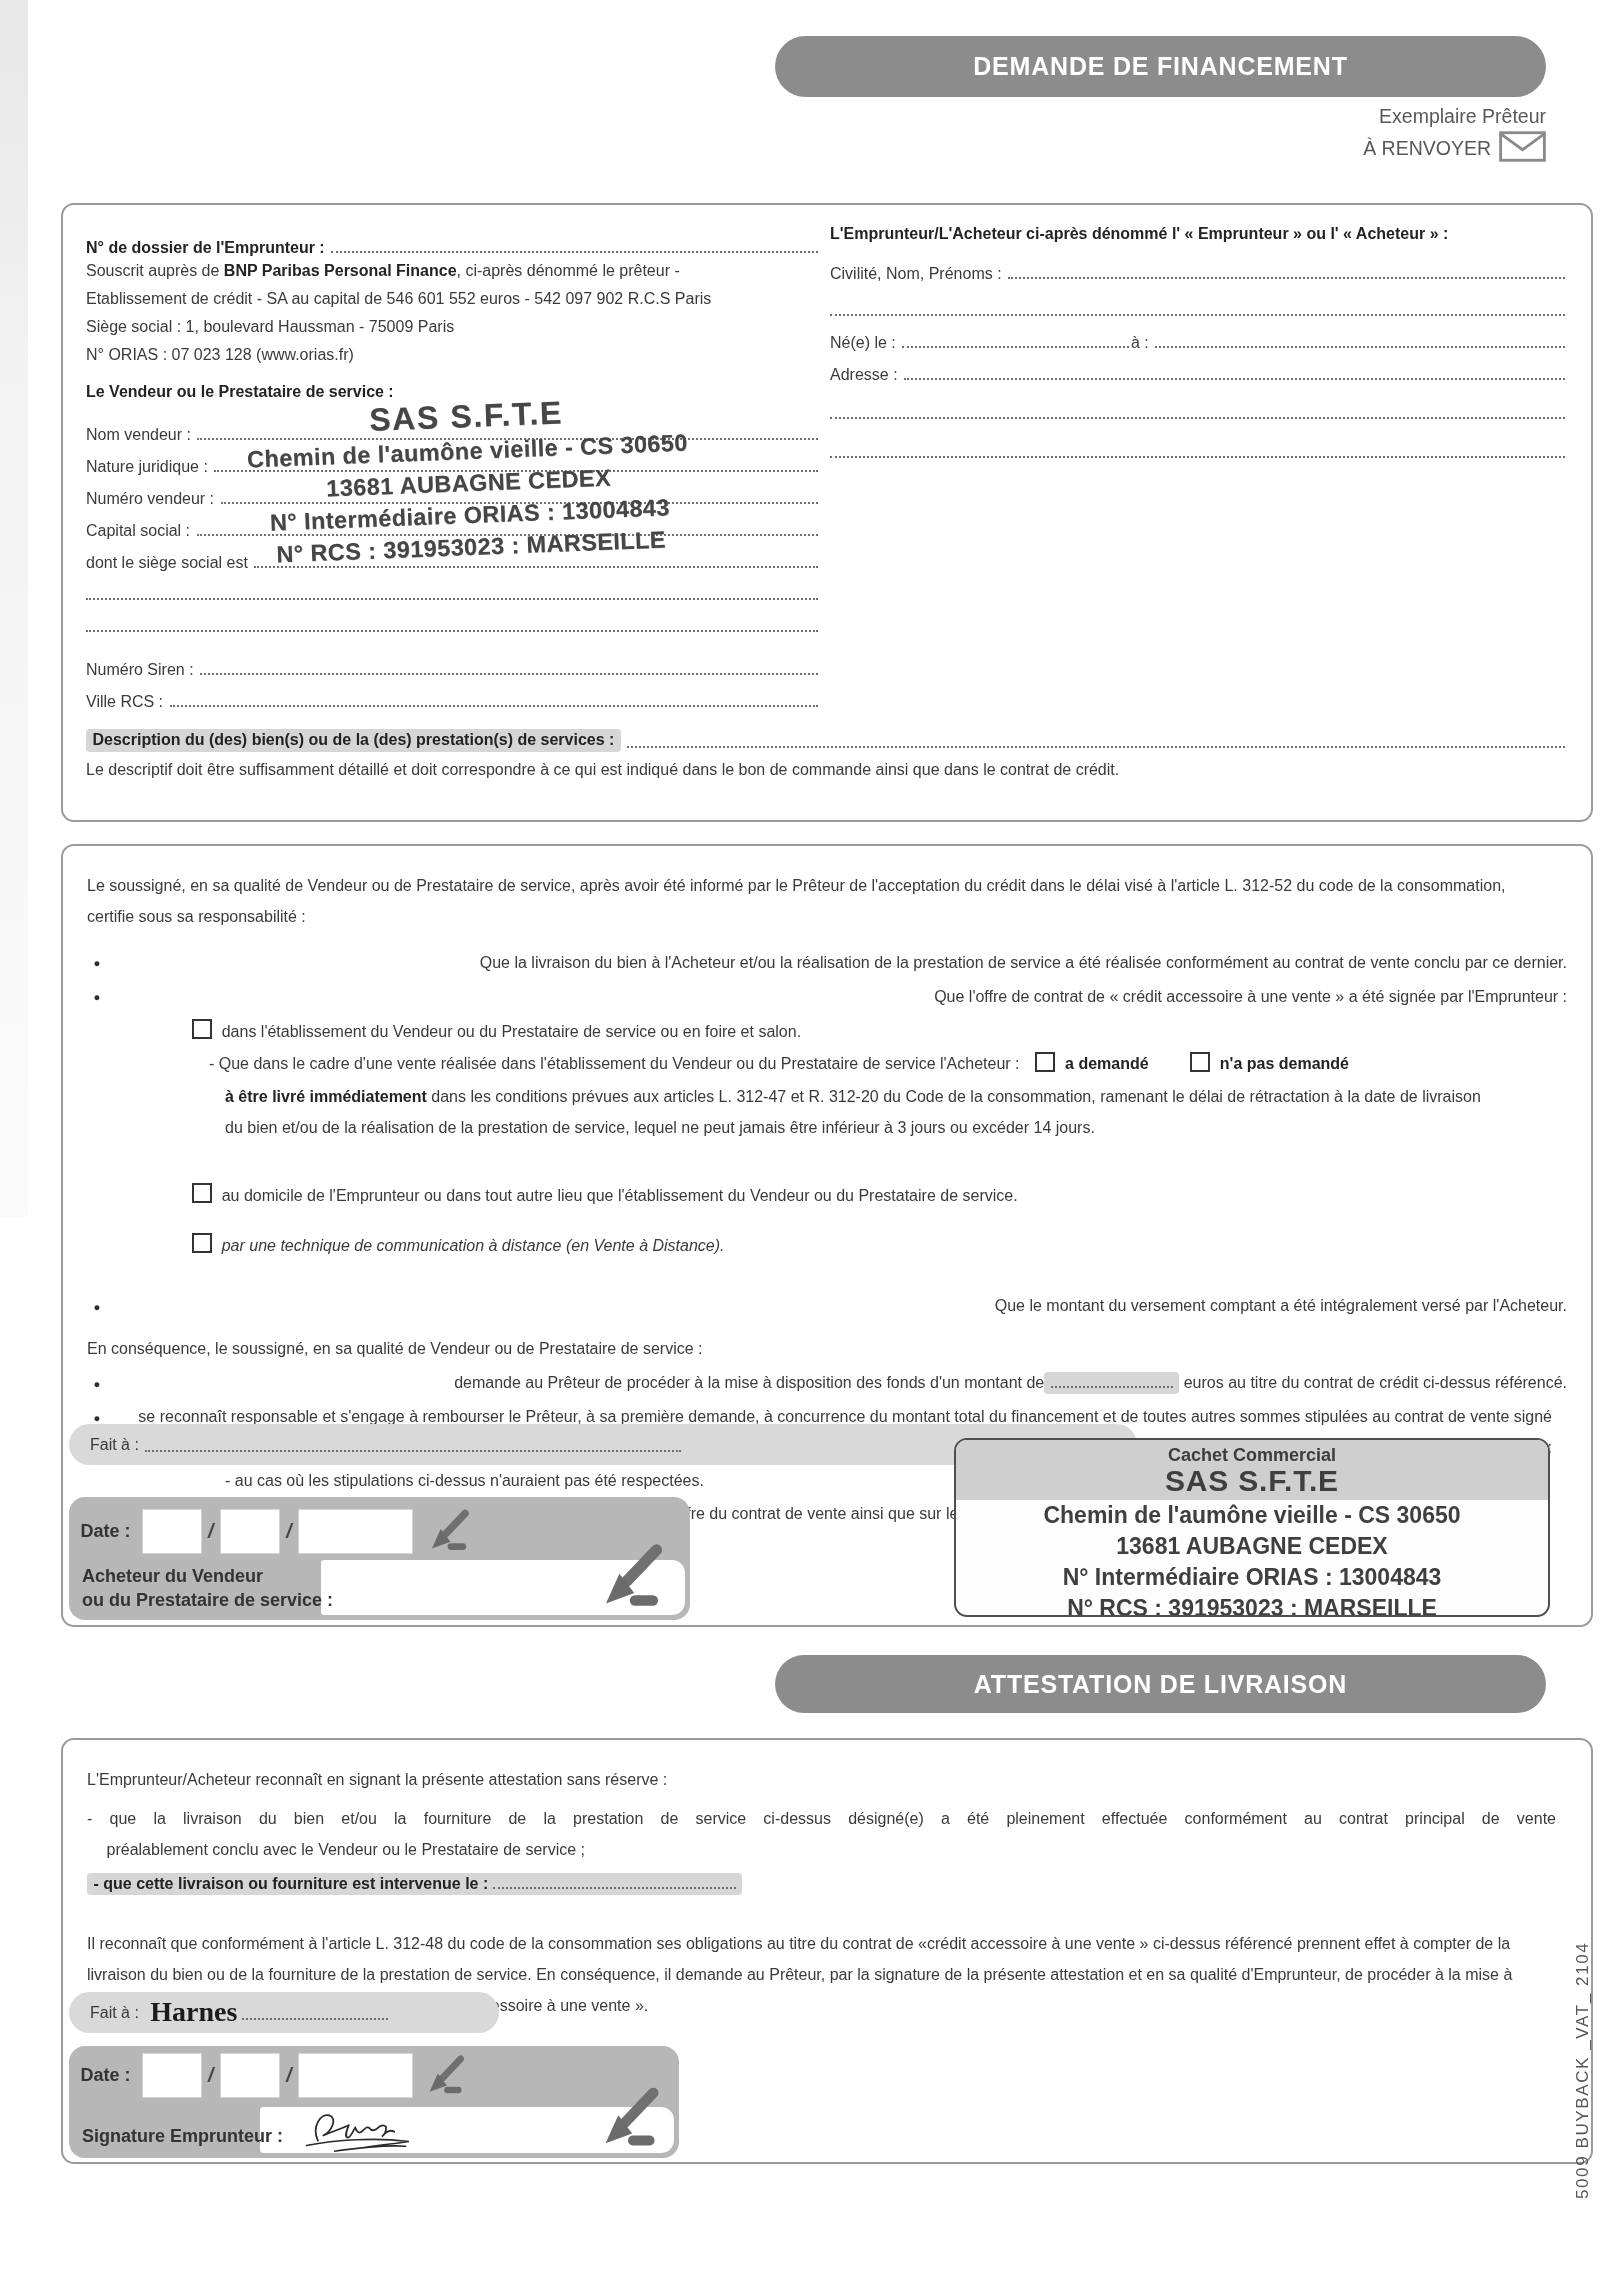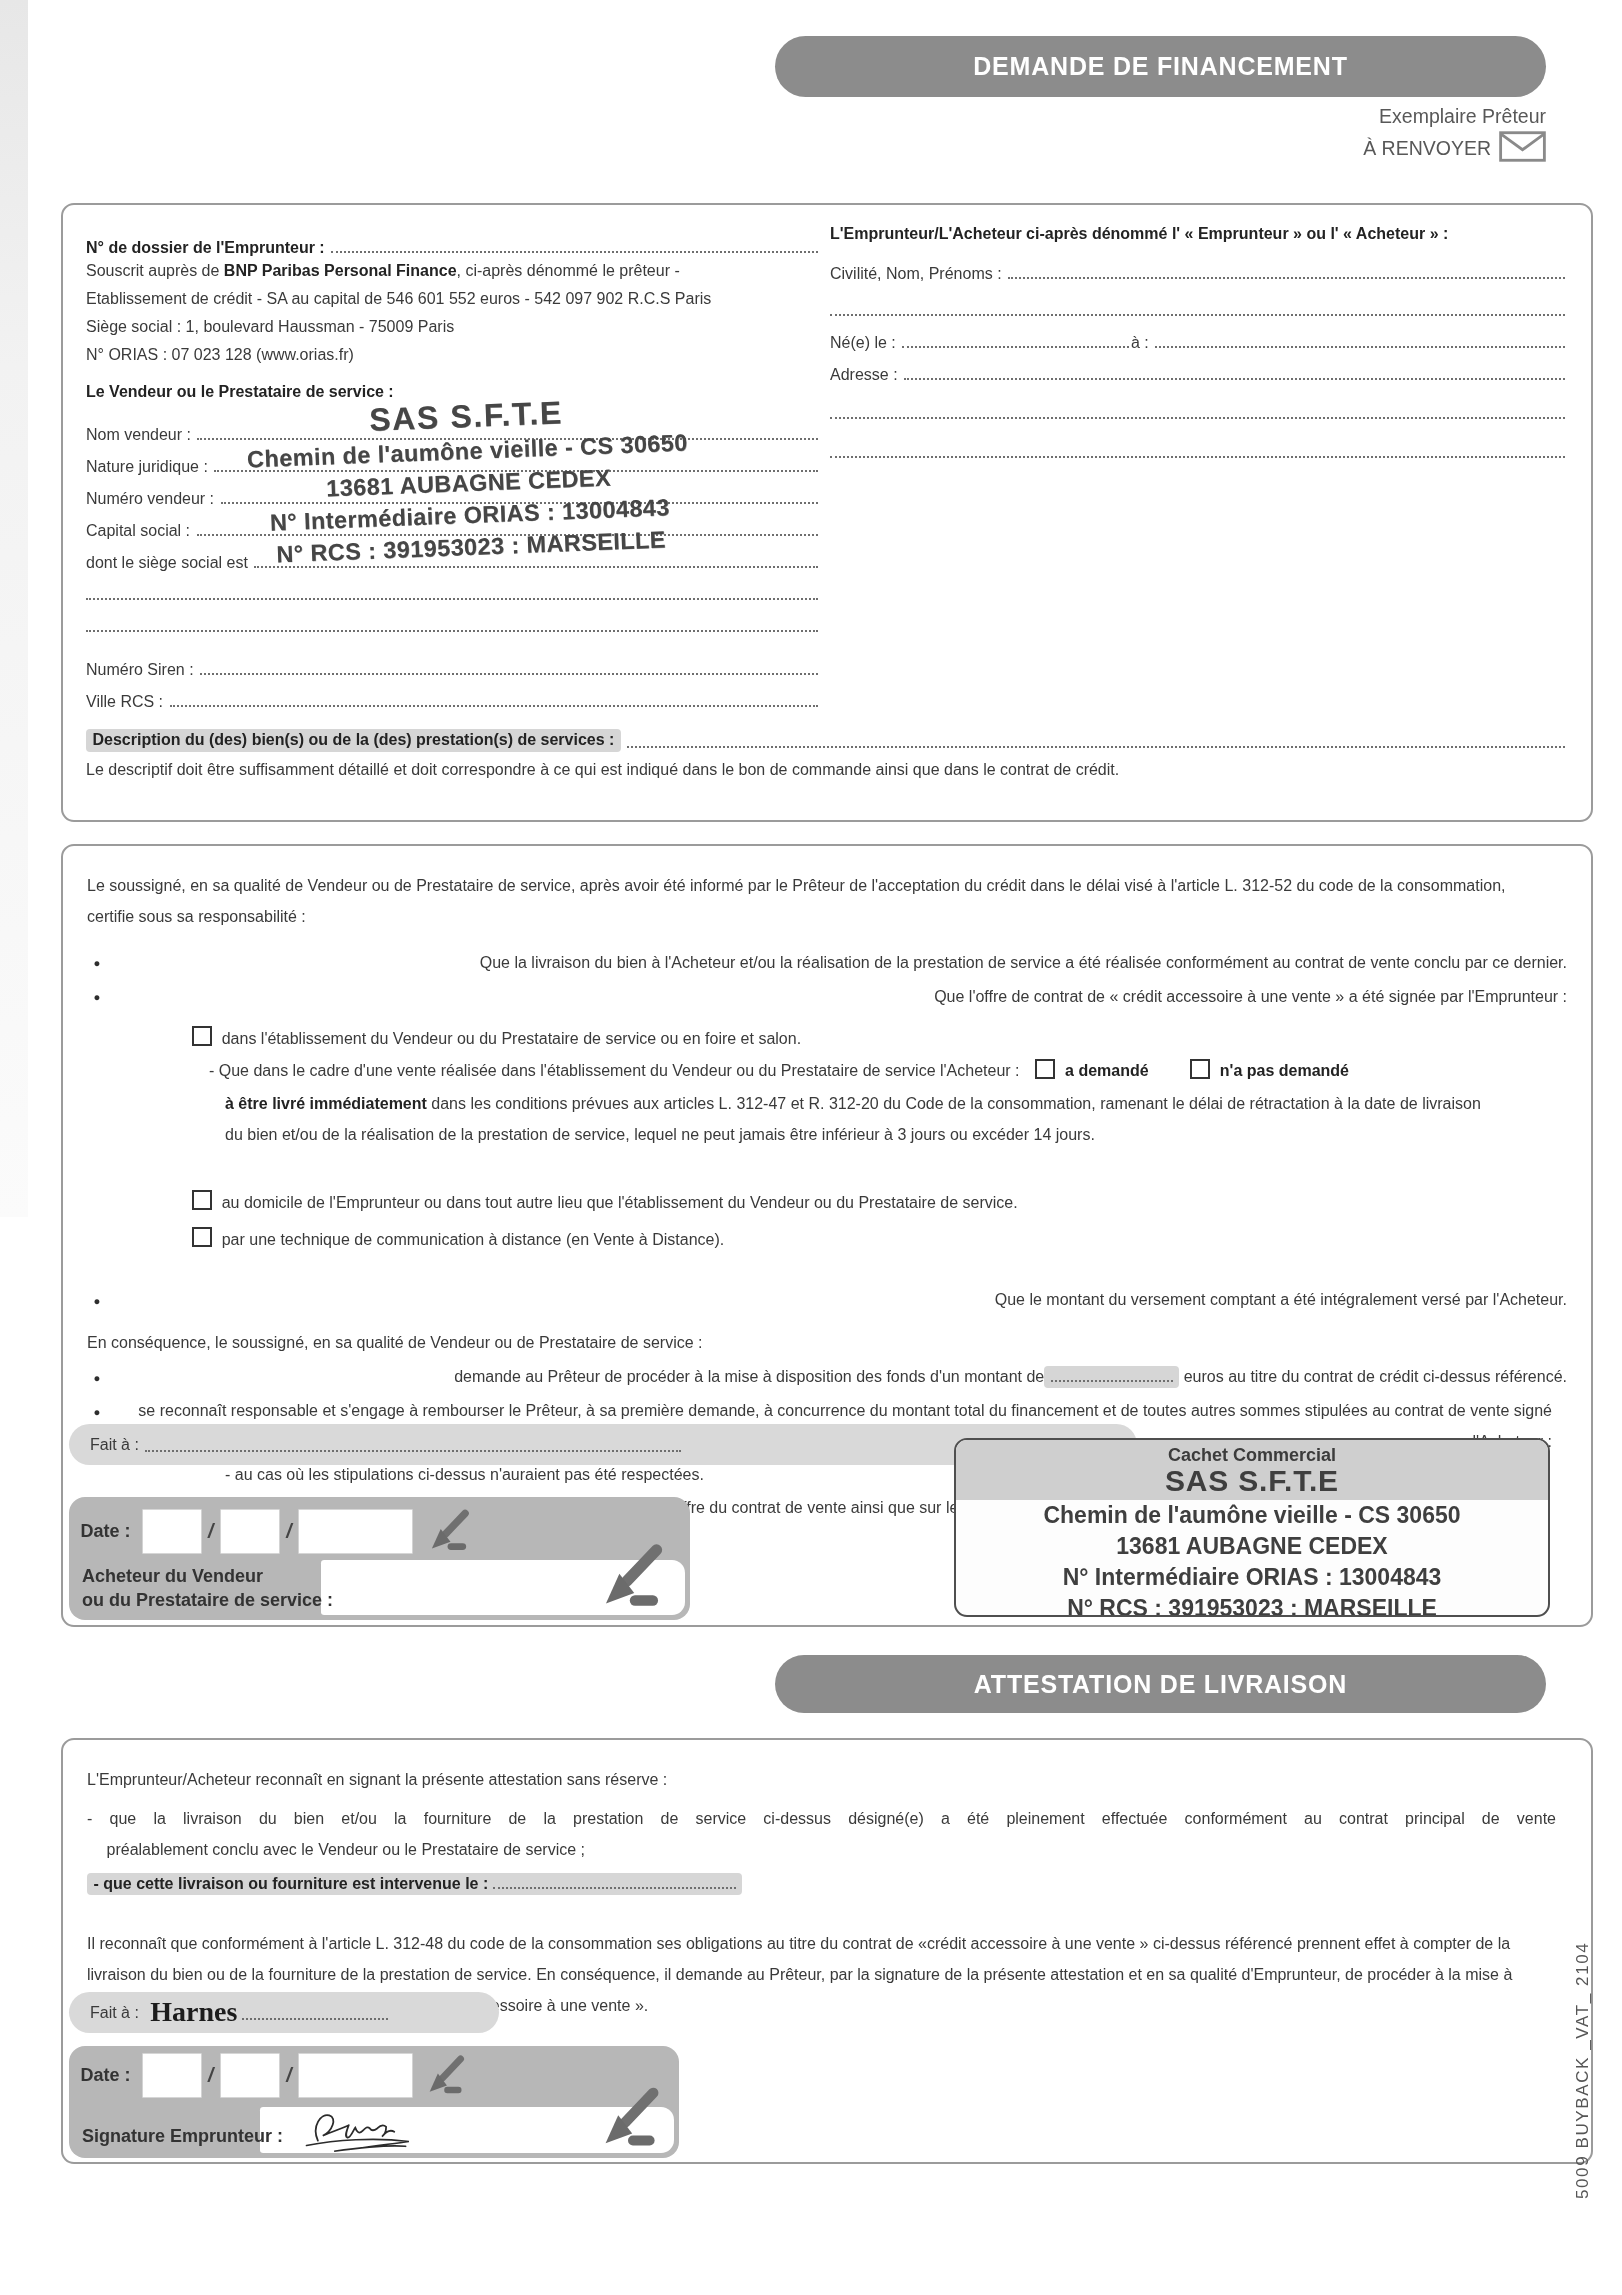--- a/index.html
+++ b/index.html
@@ -194,35 +194,35 @@
       </div>
       <div style="margin-top:9.7px;">Le descriptif doit être suffisamment détaillé et doit correspondre à ce qui est indiqué dans le bon de commande ainsi que dans le contrat de crédit.</div>
     </div>
   </div>
 
   <div class="abs formbox" style="left:61px; top:844px; width:1528px; height:779px;">
     <div class="cert">
       <p style="width:1469px;">Le soussigné, en sa qualité de Vendeur ou de Prestataire de service, après avoir été informé par le Prêteur de l'acceptation du crédit dans le délai visé à l'article L. 312-52 du code de la consommation, certifie sous sa responsabilité :</p>
       <p class="bul" style="margin-top:14.6px;">Que la livraison du bien à l'Acheteur et/ou la réalisation de la prestation de service a été réalisée conformément au contrat de vente conclu par ce dernier.</p>
       <p class="bul" style="margin-top:3.2px;">Que l'offre de contrat de « crédit accessoire à une vente » a été signée par l'Emprunteur :</p>
-      <p style="margin-left:105px; margin-top:11px;">
+      <p style="margin-left:105px; margin-top:4px;">
         <span class="cb"></span><span>dans l'établissement du Vendeur ou du Prestataire de service ou en foire et salon.</span>
       </p>
       <p style="margin-left:122px; margin-top:1.6px; width:1339px;">
         <span>- Que dans le cadre d'une vente réalisée dans l'établissement du Vendeur ou du Prestataire de service l'Acheteur :</span>
         <span class="cb" style="margin-left:11.4px;"></span><span class="b">a demandé</span>
         <span class="cb" style="margin-left:37px;"></span><span class="b">n'a pas demandé</span>
       </p>
       <p style="margin-left:138px; margin-top:1.6px; width:1266px;">
         <span class="b">à être livré immédiatement</span><span> dans les conditions prévues aux articles L. 312-47 et R. 312-20 du Code de la consommation, ramenant le délai de rétractation à la date de livraison du bien et/ou de la réalisation de la prestation de service, lequel ne peut jamais être inférieur à 3 jours ou excéder 14 jours.</span>
       </p>
       <p style="margin-left:105px; margin-top:37px;">
         <span class="cb"></span><span>au domicile de l'Emprunteur ou dans tout autre lieu que l'établissement du Vendeur ou du Prestataire de service.</span>
       </p>
-      <p style="margin-left:105px; margin-top:6px;">
+      <p style="margin-left:105px; margin-top:19px;font-style:italic;">
         <span class="cb"></span><span>par une technique de communication à distance (en Vente à Distance).</span>
       </p>
       <p class="bul" style="margin-top:29px;">Que le montant du versement comptant a été intégralement versé par l'Acheteur.</p>
       <p style="margin-top:12px;">En conséquence, le soussigné, en sa qualité de Vendeur ou de Prestataire de service :</p>
       <p class="bul" style="margin-top:3.2px;">
         <span>demande au Prêteur de procéder à la mise à disposition des fonds d'un montant de</span><span class="hl"><span class="dotsw" style="width:122px;"></span></span> <span>euros au titre du contrat de crédit ci-dessus référencé.</span>
       </p>
       <p class="bul" style="margin-top:3.2px; width:1428px;">se reconnaît responsable et s'engage à rembourser le Prêteur, à sa première demande, à concurrence du montant total du financement et de toutes autres sommes stipulées au contrat de vente signé par l'Acheteur :</p>
       <p style="margin-left:138px; margin-top:1.6px;">- au cas où les stipulations ci-dessus n'auraient pas été respectées.</p>
       <p style="margin-left:138px; margin-top:1.6px;">- en cas d'inexactitude dans les informations mentionnées sur l'offre du contrat de vente ainsi que sur les présentes, ou tout autre document.</p>

